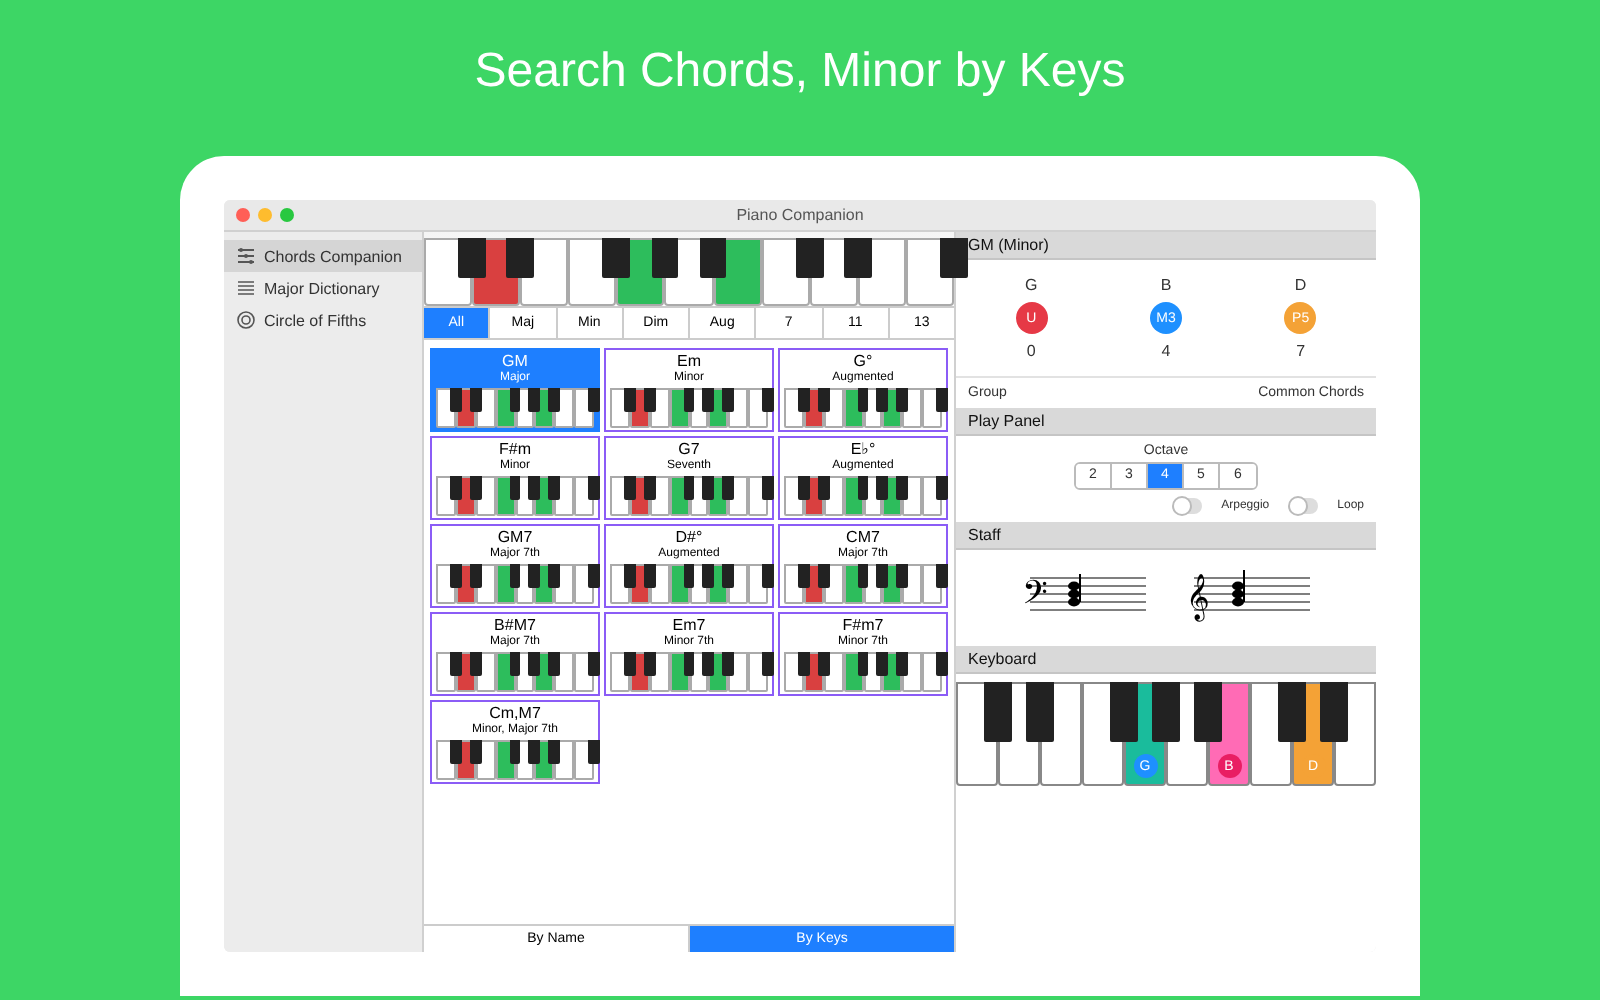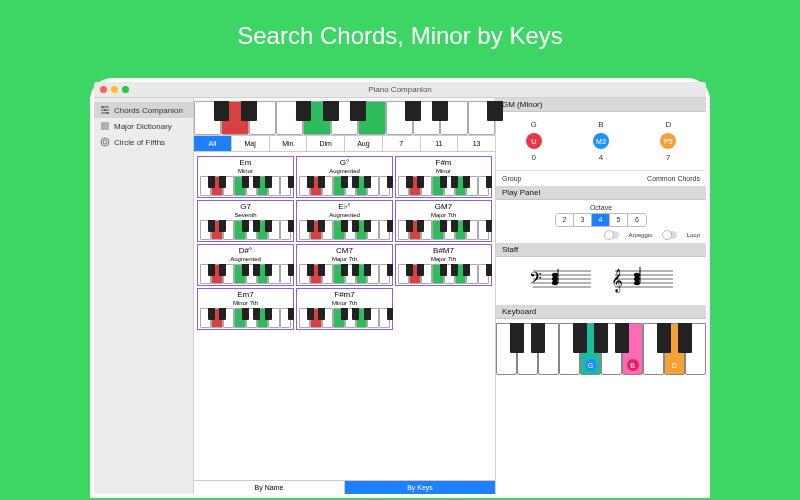--- a/index.html
+++ b/index.html
@@ -10,21 +10,21 @@
     font-size: 8px;
     display: flex; flex-direction: column; align-items: center;
     overflow: hidden;
   }
   .hero-title { color: #fff; font-size: 24px; font-weight: 400; margin-top: 22px; }
   .laptop {
     margin-top: 28px;
     width: 620px; height: 420px;
     background: #fff;
     border-radius: 22px 22px 0 0;
-    padding: 4px;
+    padding: 22px;
     position: relative;
   }
   .screen {
     width: 100%; height: 100%;
     background: #ececec;
     border-radius: 3px;
     display: flex; flex-direction: column;
     overflow: hidden;
   }
   .titlebar {
@@ -188,20 +188,42 @@
             <div class="ftab active">All</div>
             <div class="ftab">Maj</div>
             <div class="ftab">Min</div>
             <div class="ftab">Dim</div>
             <div class="ftab">Aug</div>
             <div class="ftab">7</div>
             <div class="ftab">11</div>
             <div class="ftab">13</div>
           </div>
         <div class="grid" id="chordgrid">
+            <div class="cell selected">
+              <div class="cname">GM</div>
+              <div class="ctype">Major</div>
+              <div class="mini">
+                <div class="mrow">
+                  <div class="mwk"></div>
+                  <div class="mwk r"></div>
+                  <div class="mwk"></div>
+                  <div class="mwk g"></div>
+                  <div class="mwk"></div>
+                  <div class="mwk g"></div>
+                  <div class="mwk"></div>
+                  <div class="mwk"></div>
+                </div>
+                <div class="mbk" style="width: 7.5%; left: 8.75%;"></div>
+                <div class="mbk" style="width: 7.5%; left: 21.25%;"></div>
+                <div class="mbk" style="width: 7.5%; left: 46.25%;"></div>
+                <div class="mbk" style="width: 7.5%; left: 58.75%;"></div>
+                <div class="mbk" style="width: 7.5%; left: 71.25%;"></div>
+                <div class="mbk" style="width: 7.5%; left: 96.25%;"></div>
+              </div>
+            </div>
             <div class="cell">
               <div class="cname">Em</div>
               <div class="ctype">Minor</div>
               <div class="mini">
                 <div class="mrow">
                   <div class="mwk"></div>
                   <div class="mwk r"></div>
                   <div class="mwk"></div>
                   <div class="mwk g"></div>
                   <div class="mwk"></div>
@@ -411,20 +433,42 @@
                 <div class="mbk" style="width: 7.5%; left: 21.25%;"></div>
                 <div class="mbk" style="width: 7.5%; left: 46.25%;"></div>
                 <div class="mbk" style="width: 7.5%; left: 58.75%;"></div>
                 <div class="mbk" style="width: 7.5%; left: 71.25%;"></div>
                 <div class="mbk" style="width: 7.5%; left: 96.25%;"></div>
               </div>
             </div>
             <div class="cell">
               <div class="cname">F#m7</div>
               <div class="ctype">Minor 7th</div>
+              <div class="mini">
+                <div class="mrow">
+                  <div class="mwk"></div>
+                  <div class="mwk r"></div>
+                  <div class="mwk"></div>
+                  <div class="mwk g"></div>
+                  <div class="mwk"></div>
+                  <div class="mwk g"></div>
+                  <div class="mwk"></div>
+                  <div class="mwk"></div>
+                </div>
+                <div class="mbk" style="width: 7.5%; left: 8.75%;"></div>
+                <div class="mbk" style="width: 7.5%; left: 21.25%;"></div>
+                <div class="mbk" style="width: 7.5%; left: 46.25%;"></div>
+                <div class="mbk" style="width: 7.5%; left: 58.75%;"></div>
+                <div class="mbk" style="width: 7.5%; left: 71.25%;"></div>
+                <div class="mbk" style="width: 7.5%; left: 96.25%;"></div>
+              </div>
+            </div>
+            <div class="cell">
+              <div class="cname">Cm,M7</div>
+              <div class="ctype">Minor, Major 7th</div>
               <div class="mini">
                 <div class="mrow">
                   <div class="mwk"></div>
                   <div class="mwk r"></div>
                   <div class="mwk"></div>
                   <div class="mwk g"></div>
                   <div class="mwk"></div>
                   <div class="mwk g"></div>
                   <div class="mwk"></div>
                   <div class="mwk"></div>

